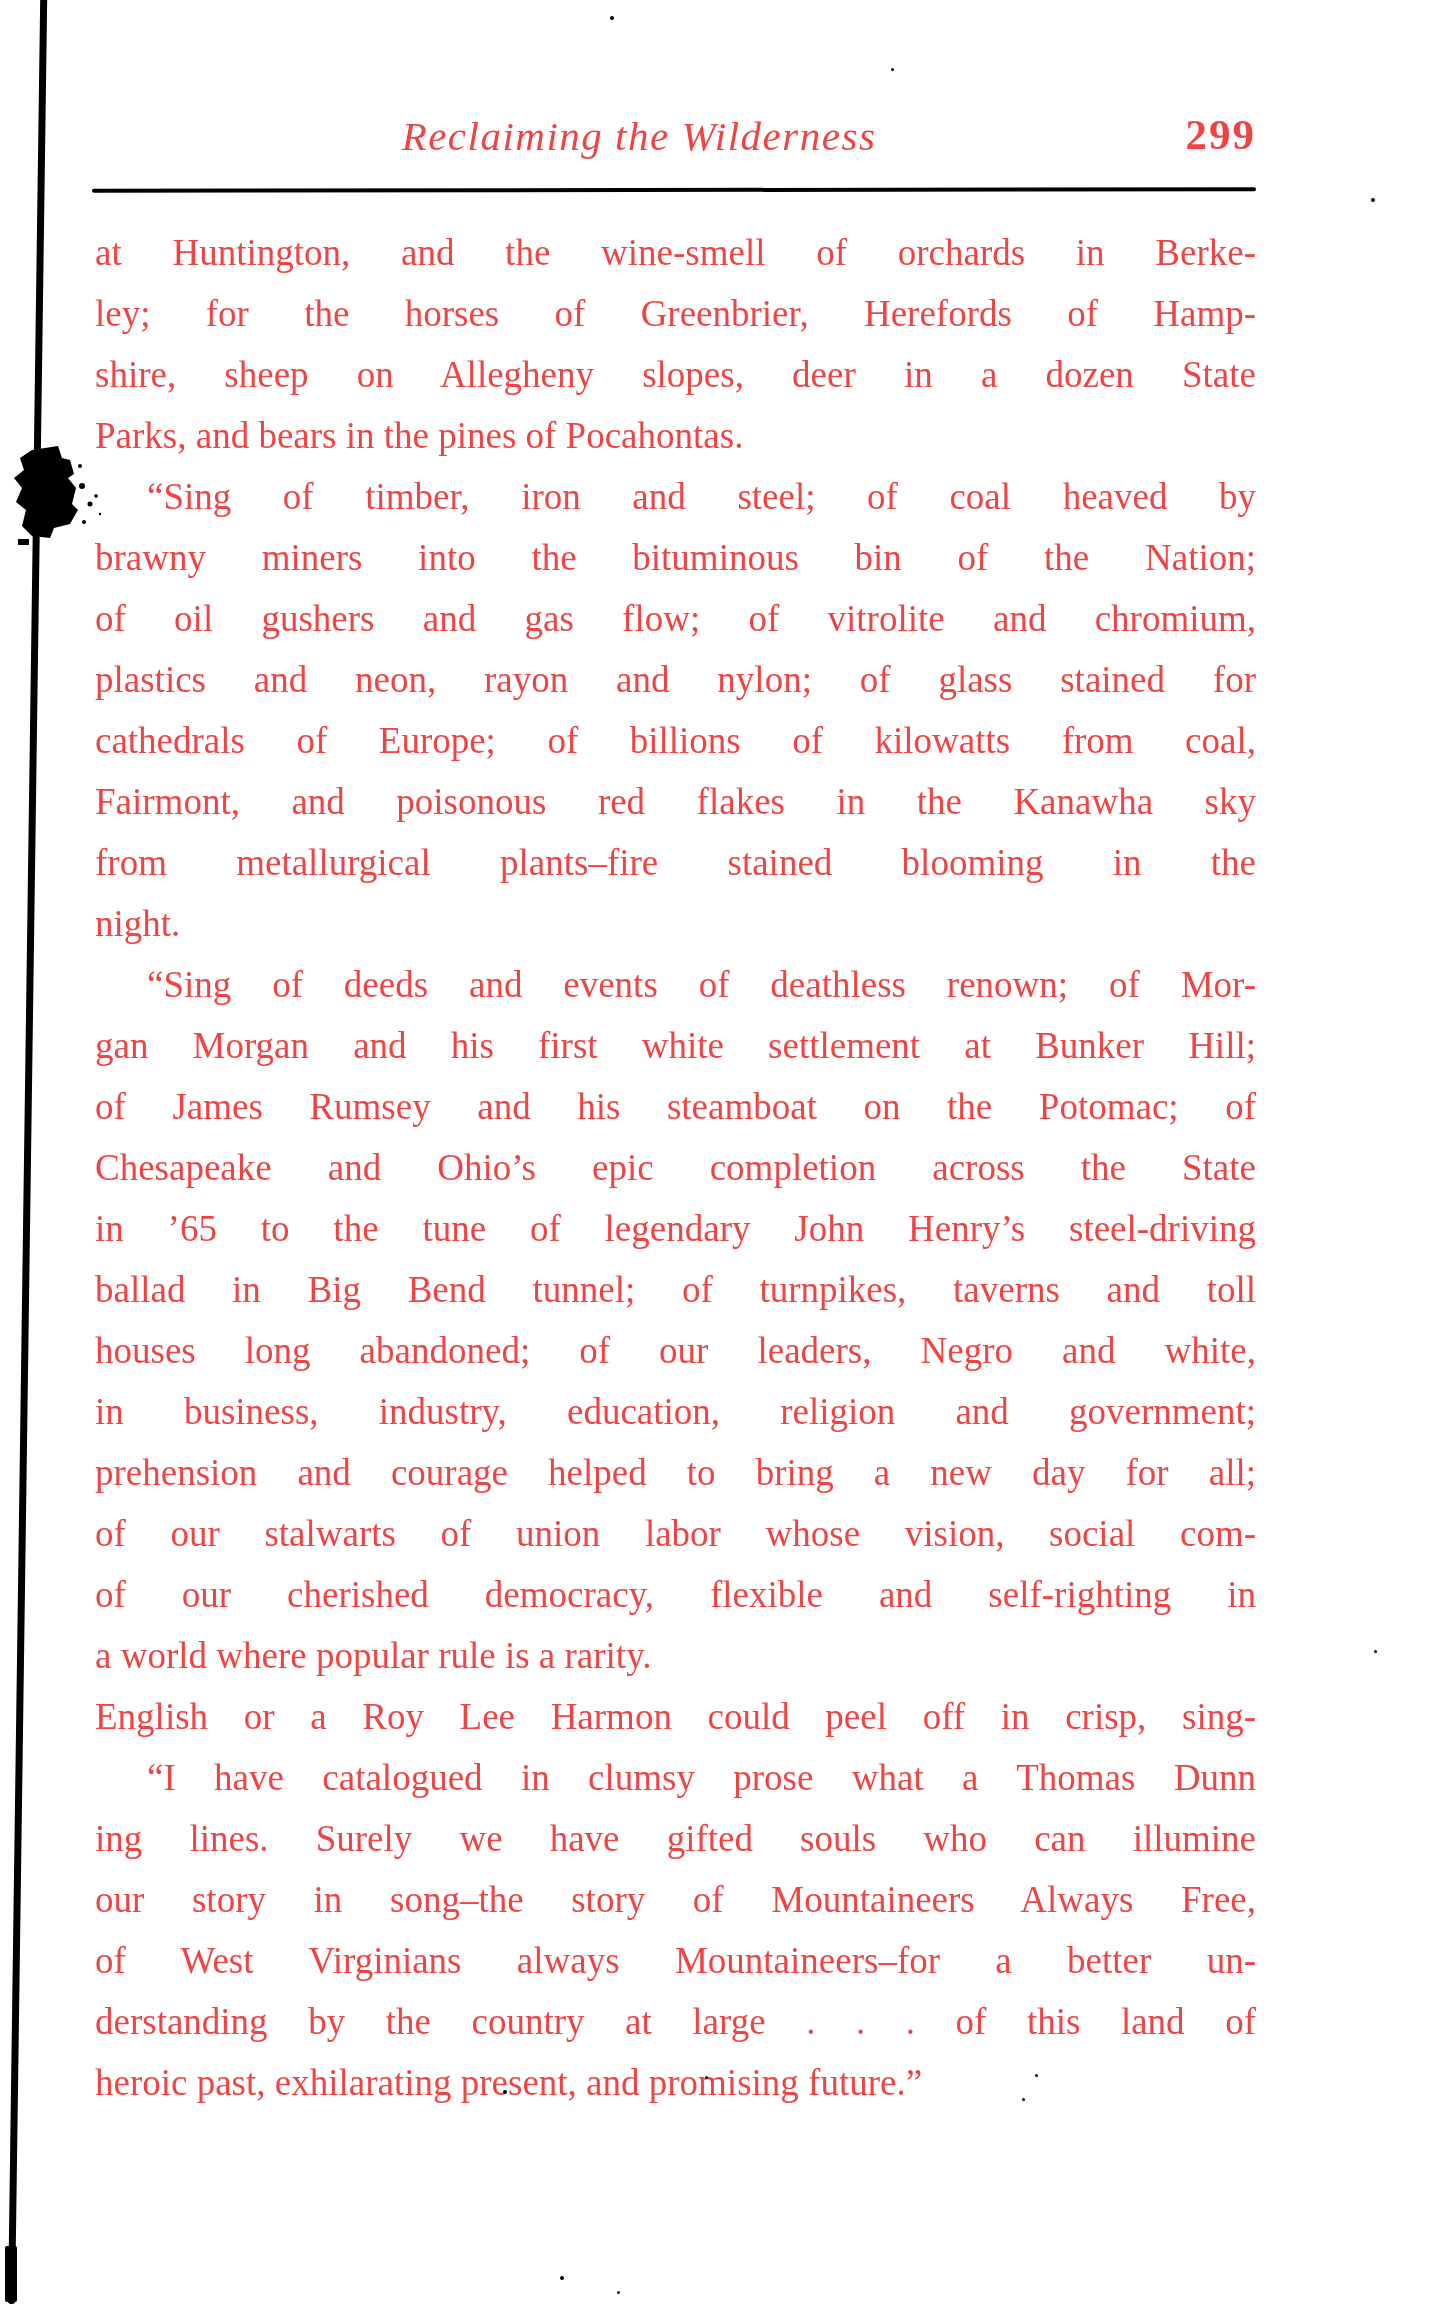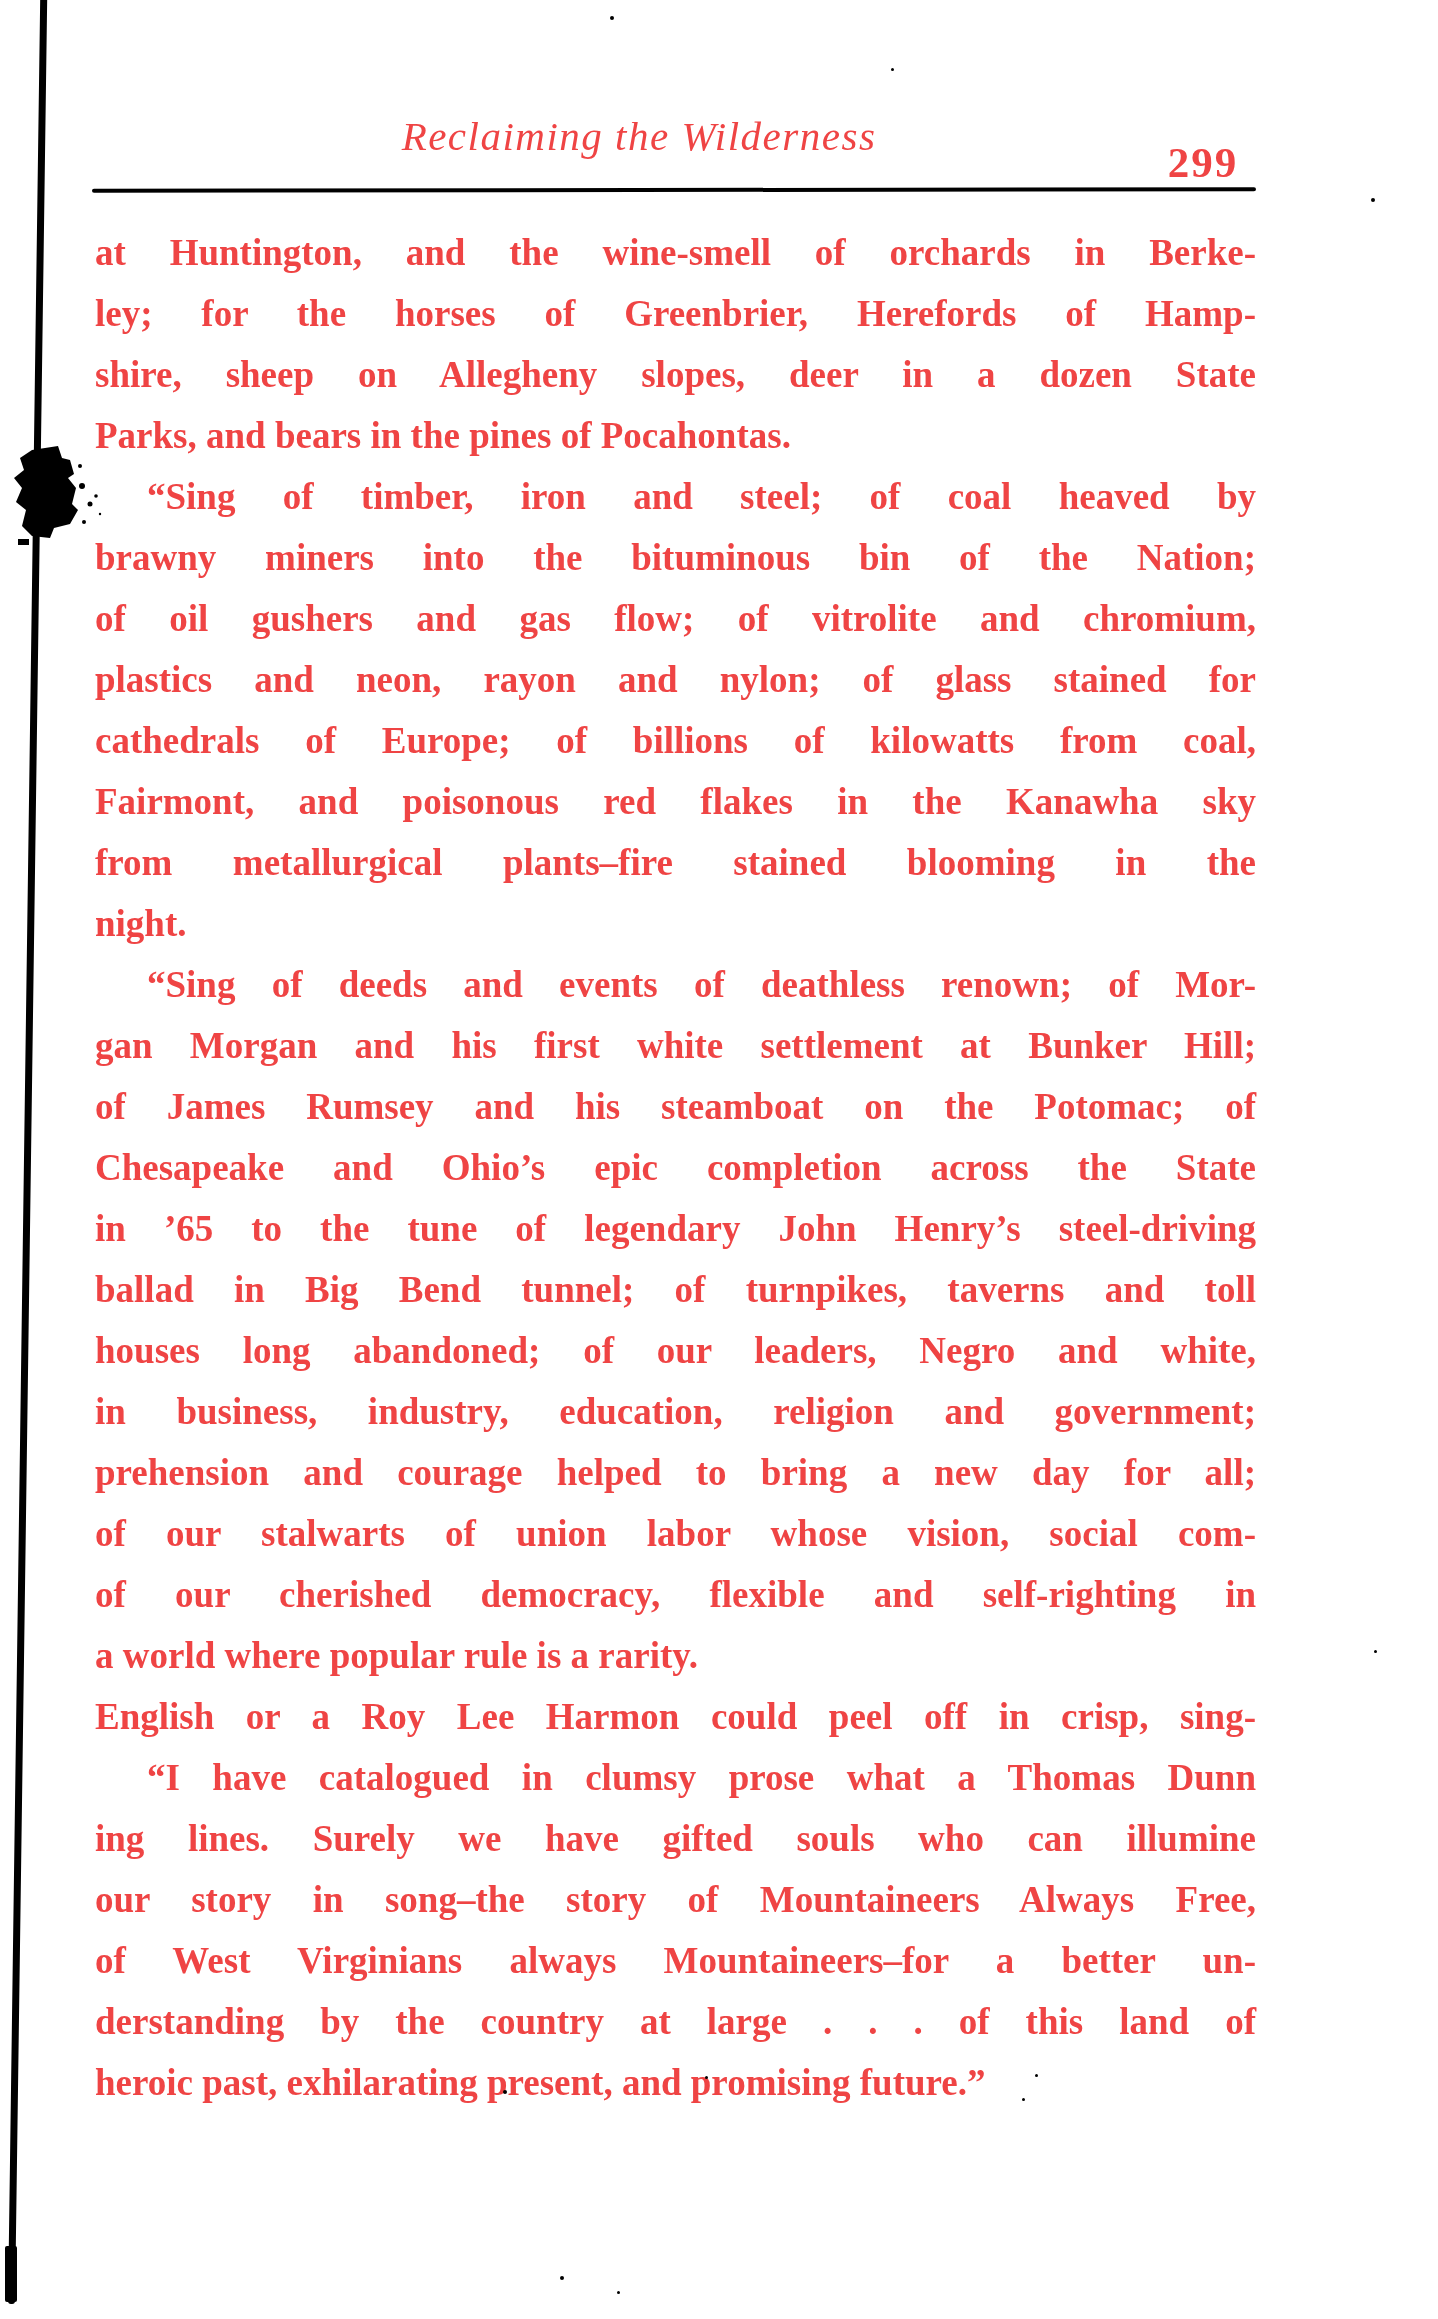--- a/index.html
+++ b/index.html
@@ -36,25 +36,24 @@
     top:112px; left:378px; width:522px;
     text-align:center;
     font-style:italic;
     font-size:41px;
     letter-spacing:1.5px;
     white-space:nowrap;
   }
   .page-number {
     position:absolute;
     top:110px; left:1150px; width:106px;
-    text-align:center;
+    text-align:right;
     font-size:43px;
     font-weight:bold;
     letter-spacing:2px;
-    margin-top:28px;
   }
   .head-rule {
     position:absolute;
     top:188px; left:92px;
     width:1164px; height:4px;
     background:#000;
     border-radius:3px;
     transform:rotate(-0.08deg);
   }
 
@@ -64,21 +63,20 @@
     left:95px; top:222px; width:1161px;
     font-size:37px;
   }
   .line {
     height:61px;
     line-height:61px;
     text-align:justify;
     text-align-last:justify;
     white-space:normal;
     overflow:visible;
-    font-weight:bold;
   }
   .line.last { text-align-last:left; }
   .line.indent { text-indent:52px; }
 
   
   .ink-blot { position:absolute; left:10px; top:444px; }
   .speck { position:absolute; background:#000; border-radius:50%; }
 </style>
 </head>
 <body>

